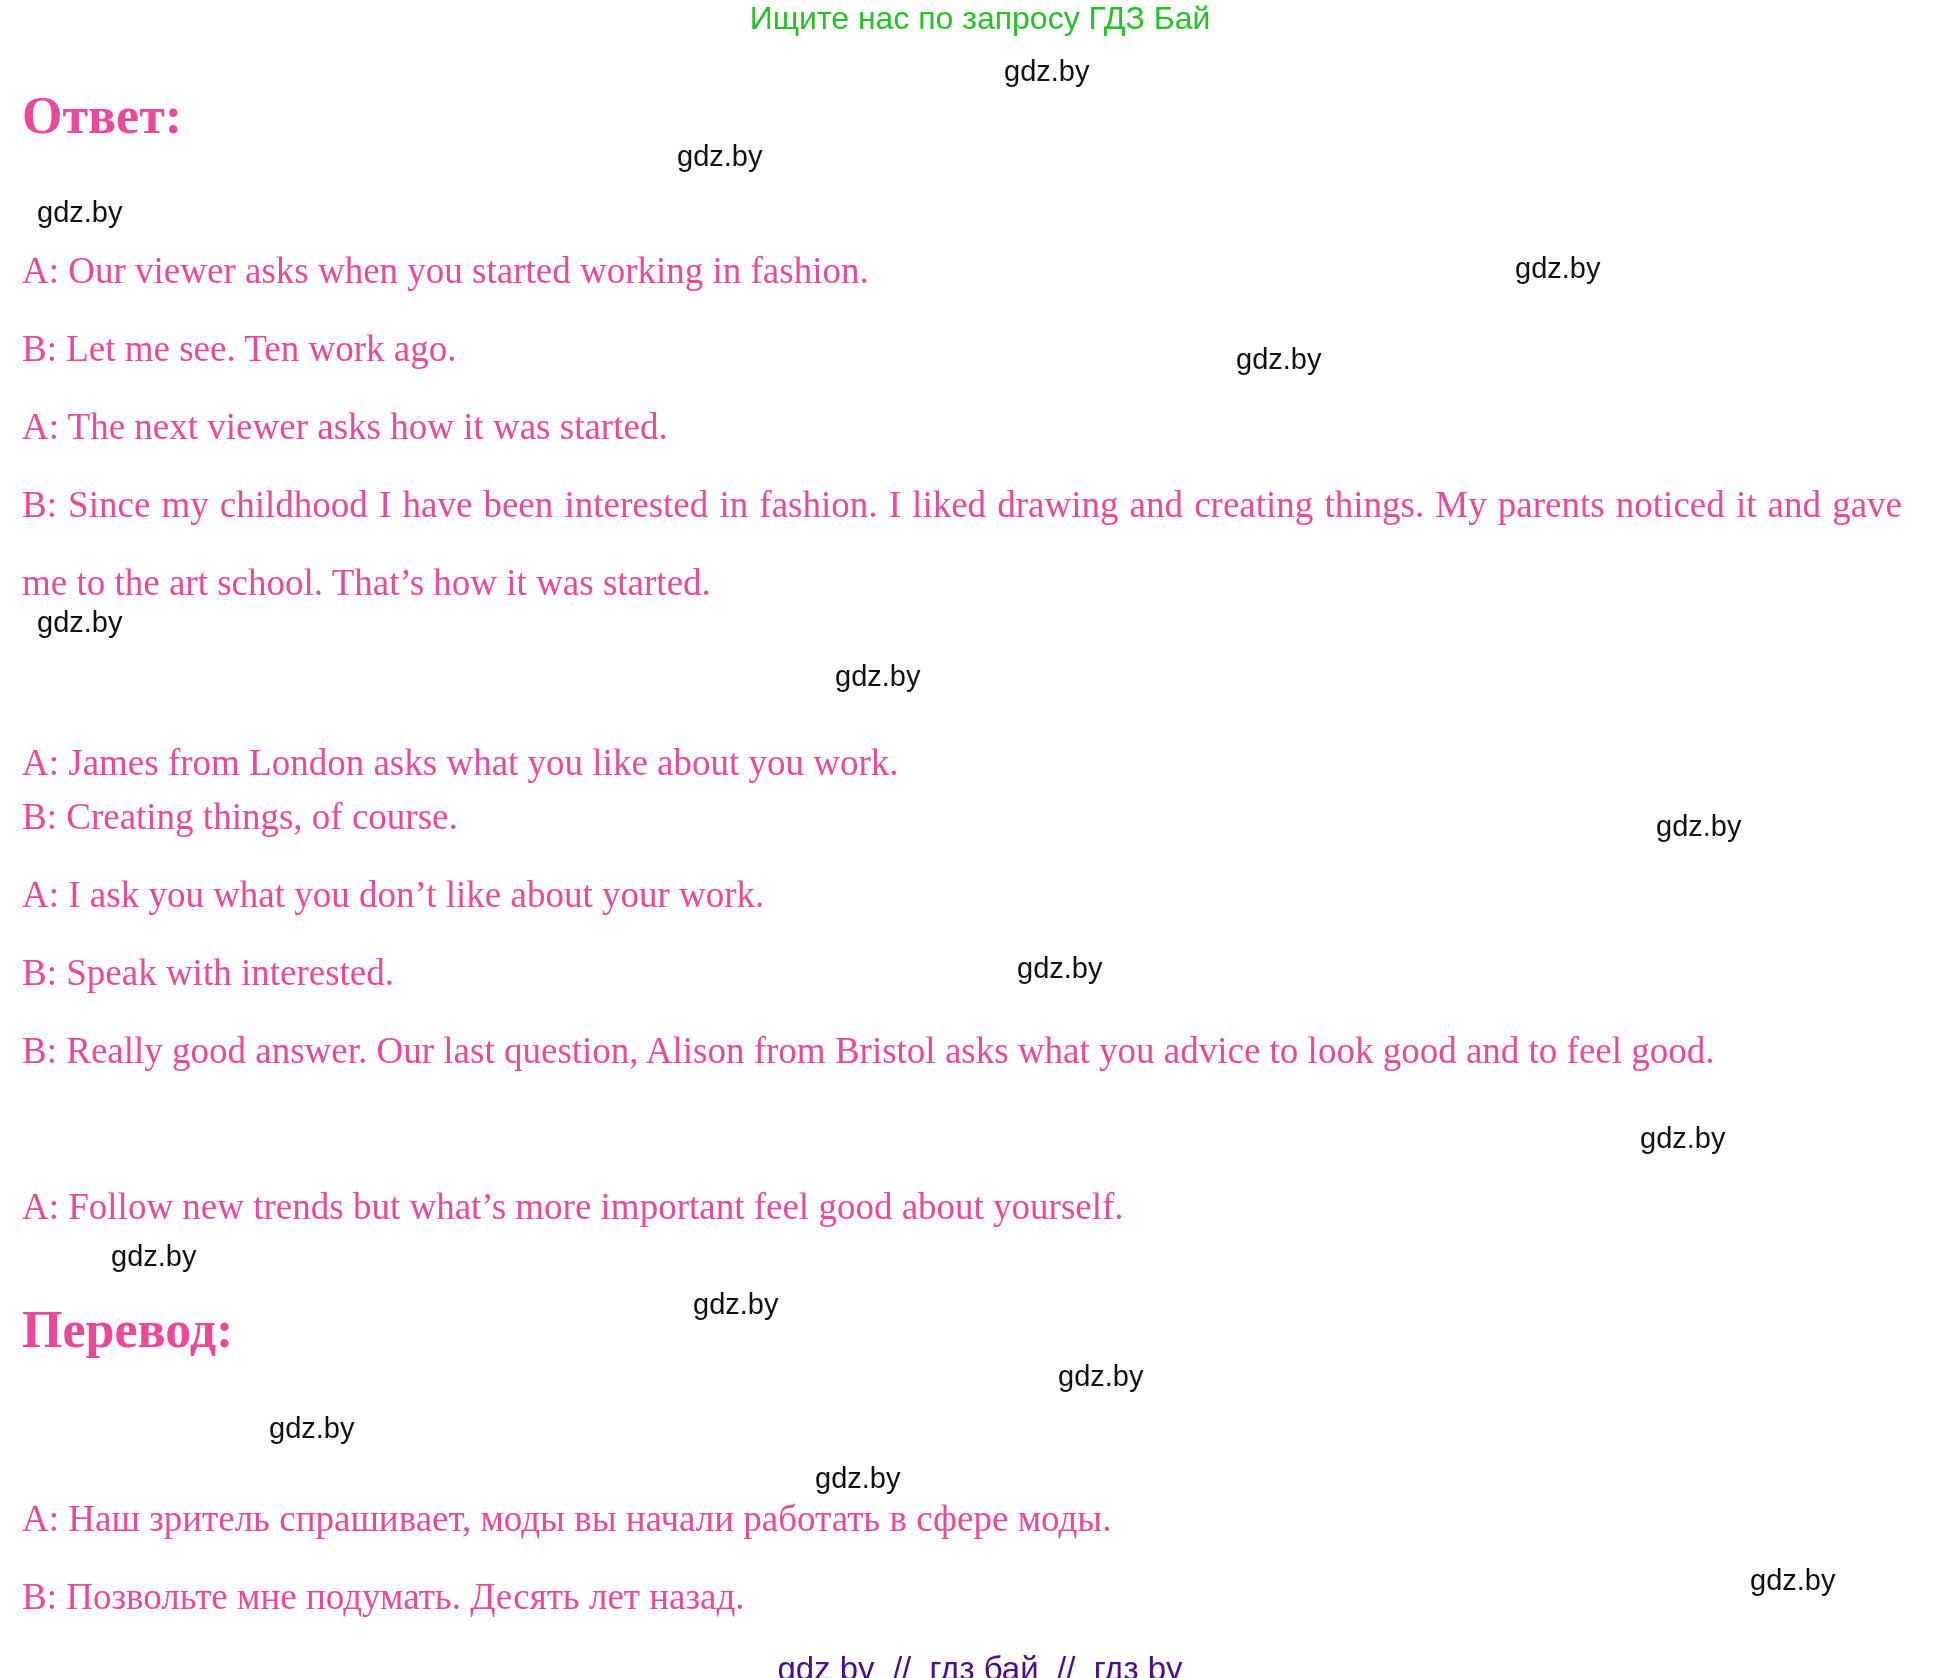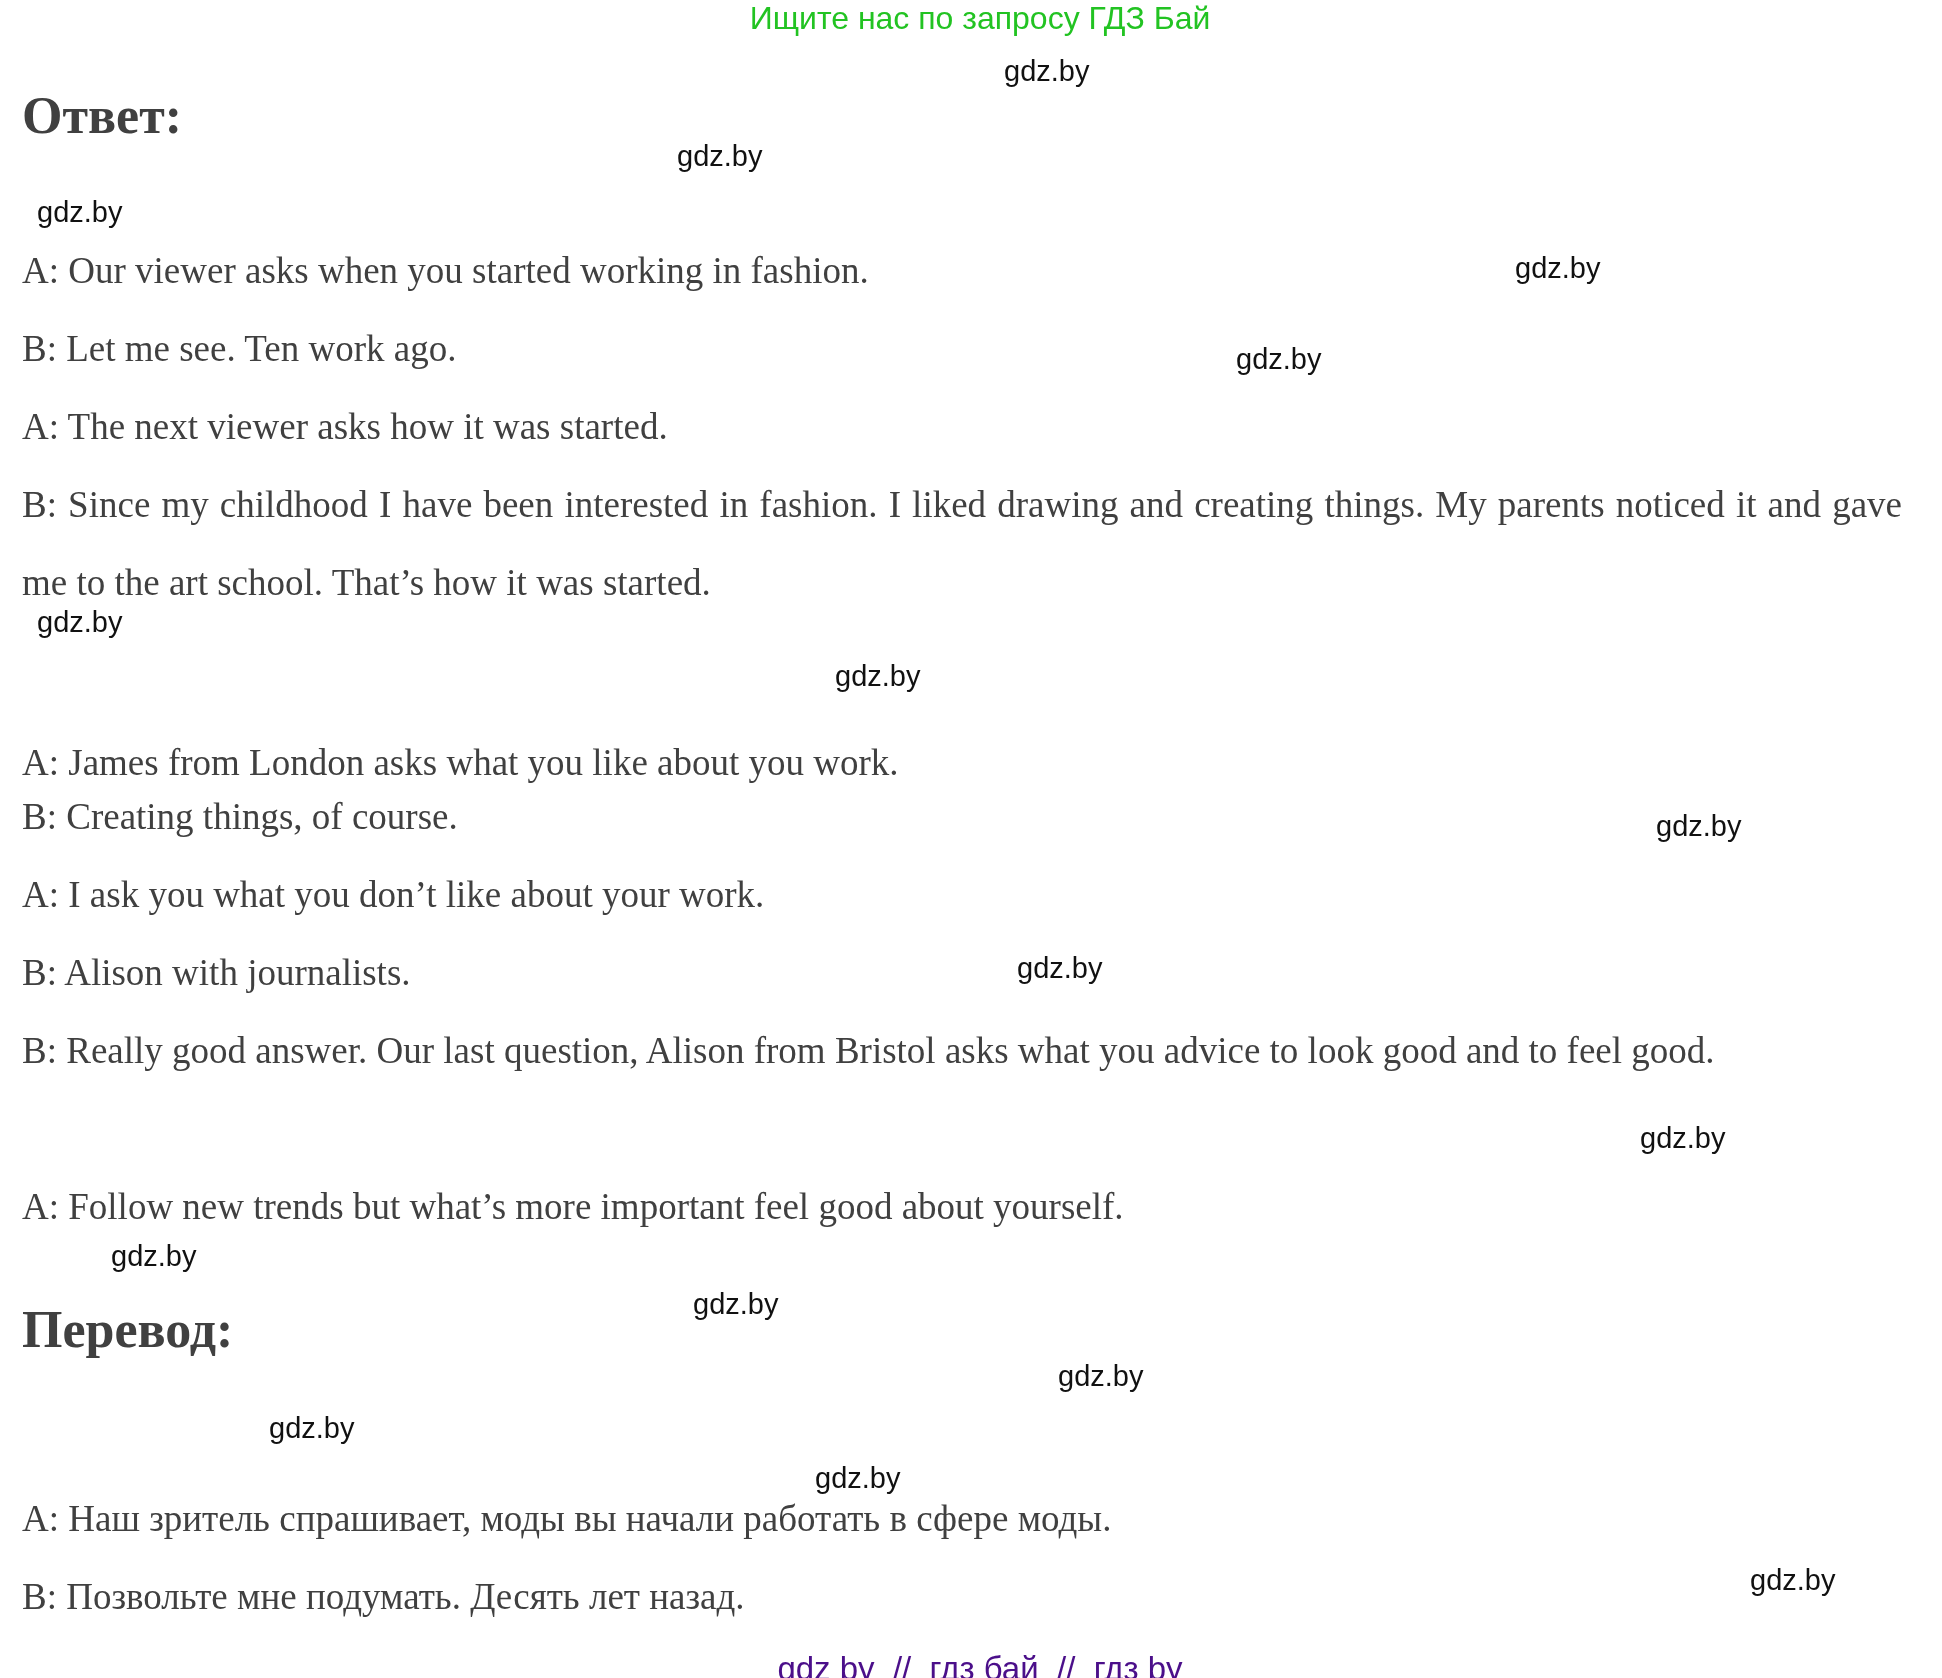--- a/index.html
+++ b/index.html
@@ -1,17 +1,17 @@
 <!DOCTYPE html>
 <html><head>
 <meta charset="utf-8">
 <style>
   html,body{margin:0;padding:0;background:#fff;}
   body{width:1942px;height:1678px;position:relative;overflow:hidden;}
-  .serif{font-family:"Liberation Serif","DejaVu Serif",serif;color:#404040;}
+  .serif{font-family:"Liberation Serif","DejaVu Serif",serif;color:#ec4899;}
   .wm{position:absolute;font-family:"Liberation Sans","DejaVu Sans",sans-serif;font-size:29px;color:#111;}
   .top{position:absolute;top:0;left:0;width:1960px;text-align:center;font-family:"Liberation Sans",sans-serif;font-size:32px;color:#22c322;}
   .heading{position:absolute;left:22px;font-size:52px;font-weight:bold;}
   .line{position:absolute;left:22px;width:1880px;font-size:37px;line-height:78px;}
   .just{text-align:justify;text-align-last:left;}
   .footer{position:absolute;left:0;width:1960px;top:1650px;text-align:center;font-family:"Liberation Sans",sans-serif;font-size:33px;color:#4b0f8a;}
 </style>
 </head>
 <body>
 
@@ -27,21 +27,21 @@
 <div class="serif line" style="top:310px">B: Let me see. Ten work ago.</div>
 <div class="wm" style="left:1236px;top:343px">gdz.by</div>
 <div class="serif line" style="top:388px">A: The next viewer asks how it was started.</div>
 <div class="serif line just" style="top:466px;width:1880px">B: Since my childhood I have been interested in fashion. I liked drawing and creating things. My parents noticed it and gave me to the art school. That’s how it was started.</div>
 <div class="wm" style="left:37px;top:606px">gdz.by</div>
 <div class="wm" style="left:835px;top:660px">gdz.by</div>
 <div class="serif line" style="top:724px">A: James from London asks what you like about you work.</div>
 <div class="serif line" style="top:778px">B: Creating things, of course.</div>
 <div class="wm" style="left:1656px;top:810px">gdz.by</div>
 <div class="serif line" style="top:856px">A: I ask you what you don’t like about your work.</div>
-<div class="serif line" style="top:934px">B: Alison with journalists.</div>
+<div class="serif line" style="top:934px">B: Speak with interested.</div>
 <div class="wm" style="left:1017px;top:952px">gdz.by</div>
 <div class="serif line just" style="top:1012px">B: Really good answer. Our last question, Alison from Bristol asks what you advice to look good and to feel good.</div>
 <div class="wm" style="left:1640px;top:1122px">gdz.by</div>
 <div class="serif line" style="top:1168px">A: Follow new trends but what’s more important feel good about yourself.</div>
 <div class="wm" style="left:111px;top:1240px">gdz.by</div>
 <div class="wm" style="left:693px;top:1288px">gdz.by</div>
 
 <div class="serif heading" style="top:1300px">Перевод:</div>
 <div class="wm" style="left:1058px;top:1360px">gdz.by</div>
 <div class="wm" style="left:269px;top:1412px">gdz.by</div>

